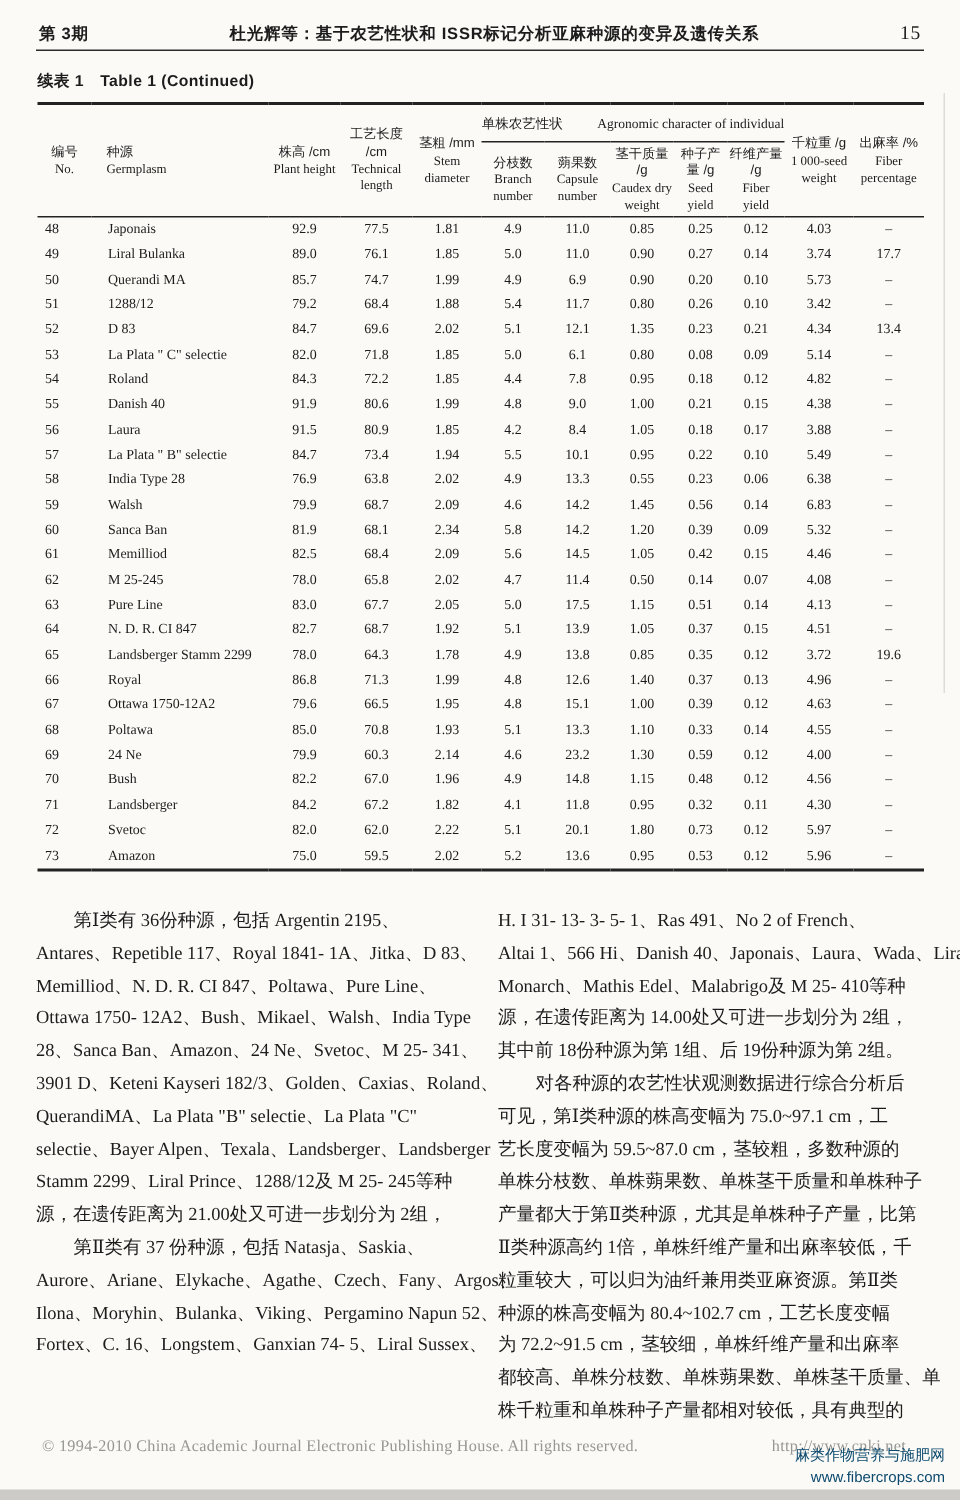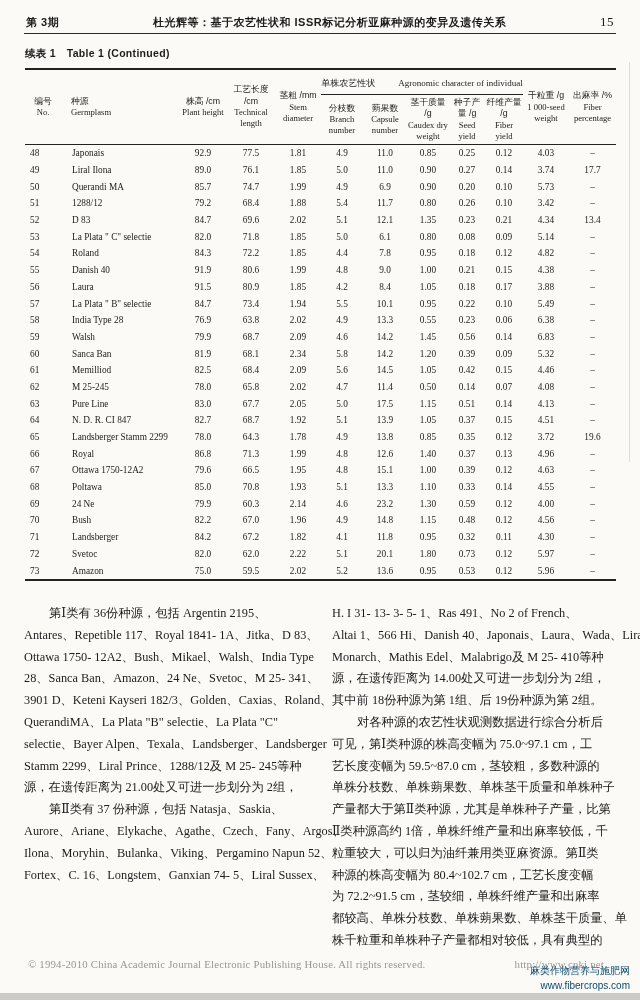--- a/index.html
+++ b/index.html
@@ -156,21 +156,21 @@
           <td>4.9</td>
           <td>11.0</td>
           <td>0.85</td>
           <td>0.25</td>
           <td>0.12</td>
           <td>4.03</td>
           <td>–</td>
         </tr>
         <tr>
           <td class="no">49</td>
-          <td class="name">Liral Ilona</td>
+          <td class="name">Liral Bulanka</td>
           <td>89.0</td>
           <td>76.1</td>
           <td>1.85</td>
           <td>5.0</td>
           <td>11.0</td>
           <td>0.90</td>
           <td>0.27</td>
           <td>0.14</td>
           <td>3.74</td>
           <td>17.7</td>
@@ -512,20 +512,21 @@
           <td>–</td>
         </tr>
       </tbody>
   </table>
 </div>
 
 <div class="textcols">
   <div class="tcol">
       <div class="tl ind">第Ⅰ类有 36份种源，包括 Argentin 2195、</div>
       <div class="tl">Antares、Repetible 117、Royal 1841- 1A、Jitka、D 83、</div>
+      <div class="tl">Memilliod、N. D. R.  CI 847、Poltawa、Pure Line、</div>
       <div class="tl">Ottawa 1750- 12A2、Bush、Mikael、Walsh、India Type</div>
       <div class="tl">28、Sanca Ban、Amazon、24 Ne、Svetoc、M 25- 341、</div>
       <div class="tl">3901 D、Keteni Kayseri 182/3、Golden、Caxias、Roland、</div>
       <div class="tl">QuerandiMA、La Plata "B" selectie、La Plata "C"</div>
       <div class="tl">selectie、Bayer Alpen、Texala、Landsberger、Landsberger</div>
       <div class="tl">Stamm 2299、Liral Prince、1288/12及 M 25- 245等种</div>
       <div class="tl">源，在遗传距离为 21.00处又可进一步划分为 2组，</div>
       <div class="tl ind">第Ⅱ类有 37 份种源，包括 Natasja、Saskia、</div>
       <div class="tl">Aurore、Ariane、Elykache、Agathe、Czech、Fany、Argos、</div>
       <div class="tl">Ilona、Moryhin、Bulanka、Viking、Pergamino Napun 52、</div>

